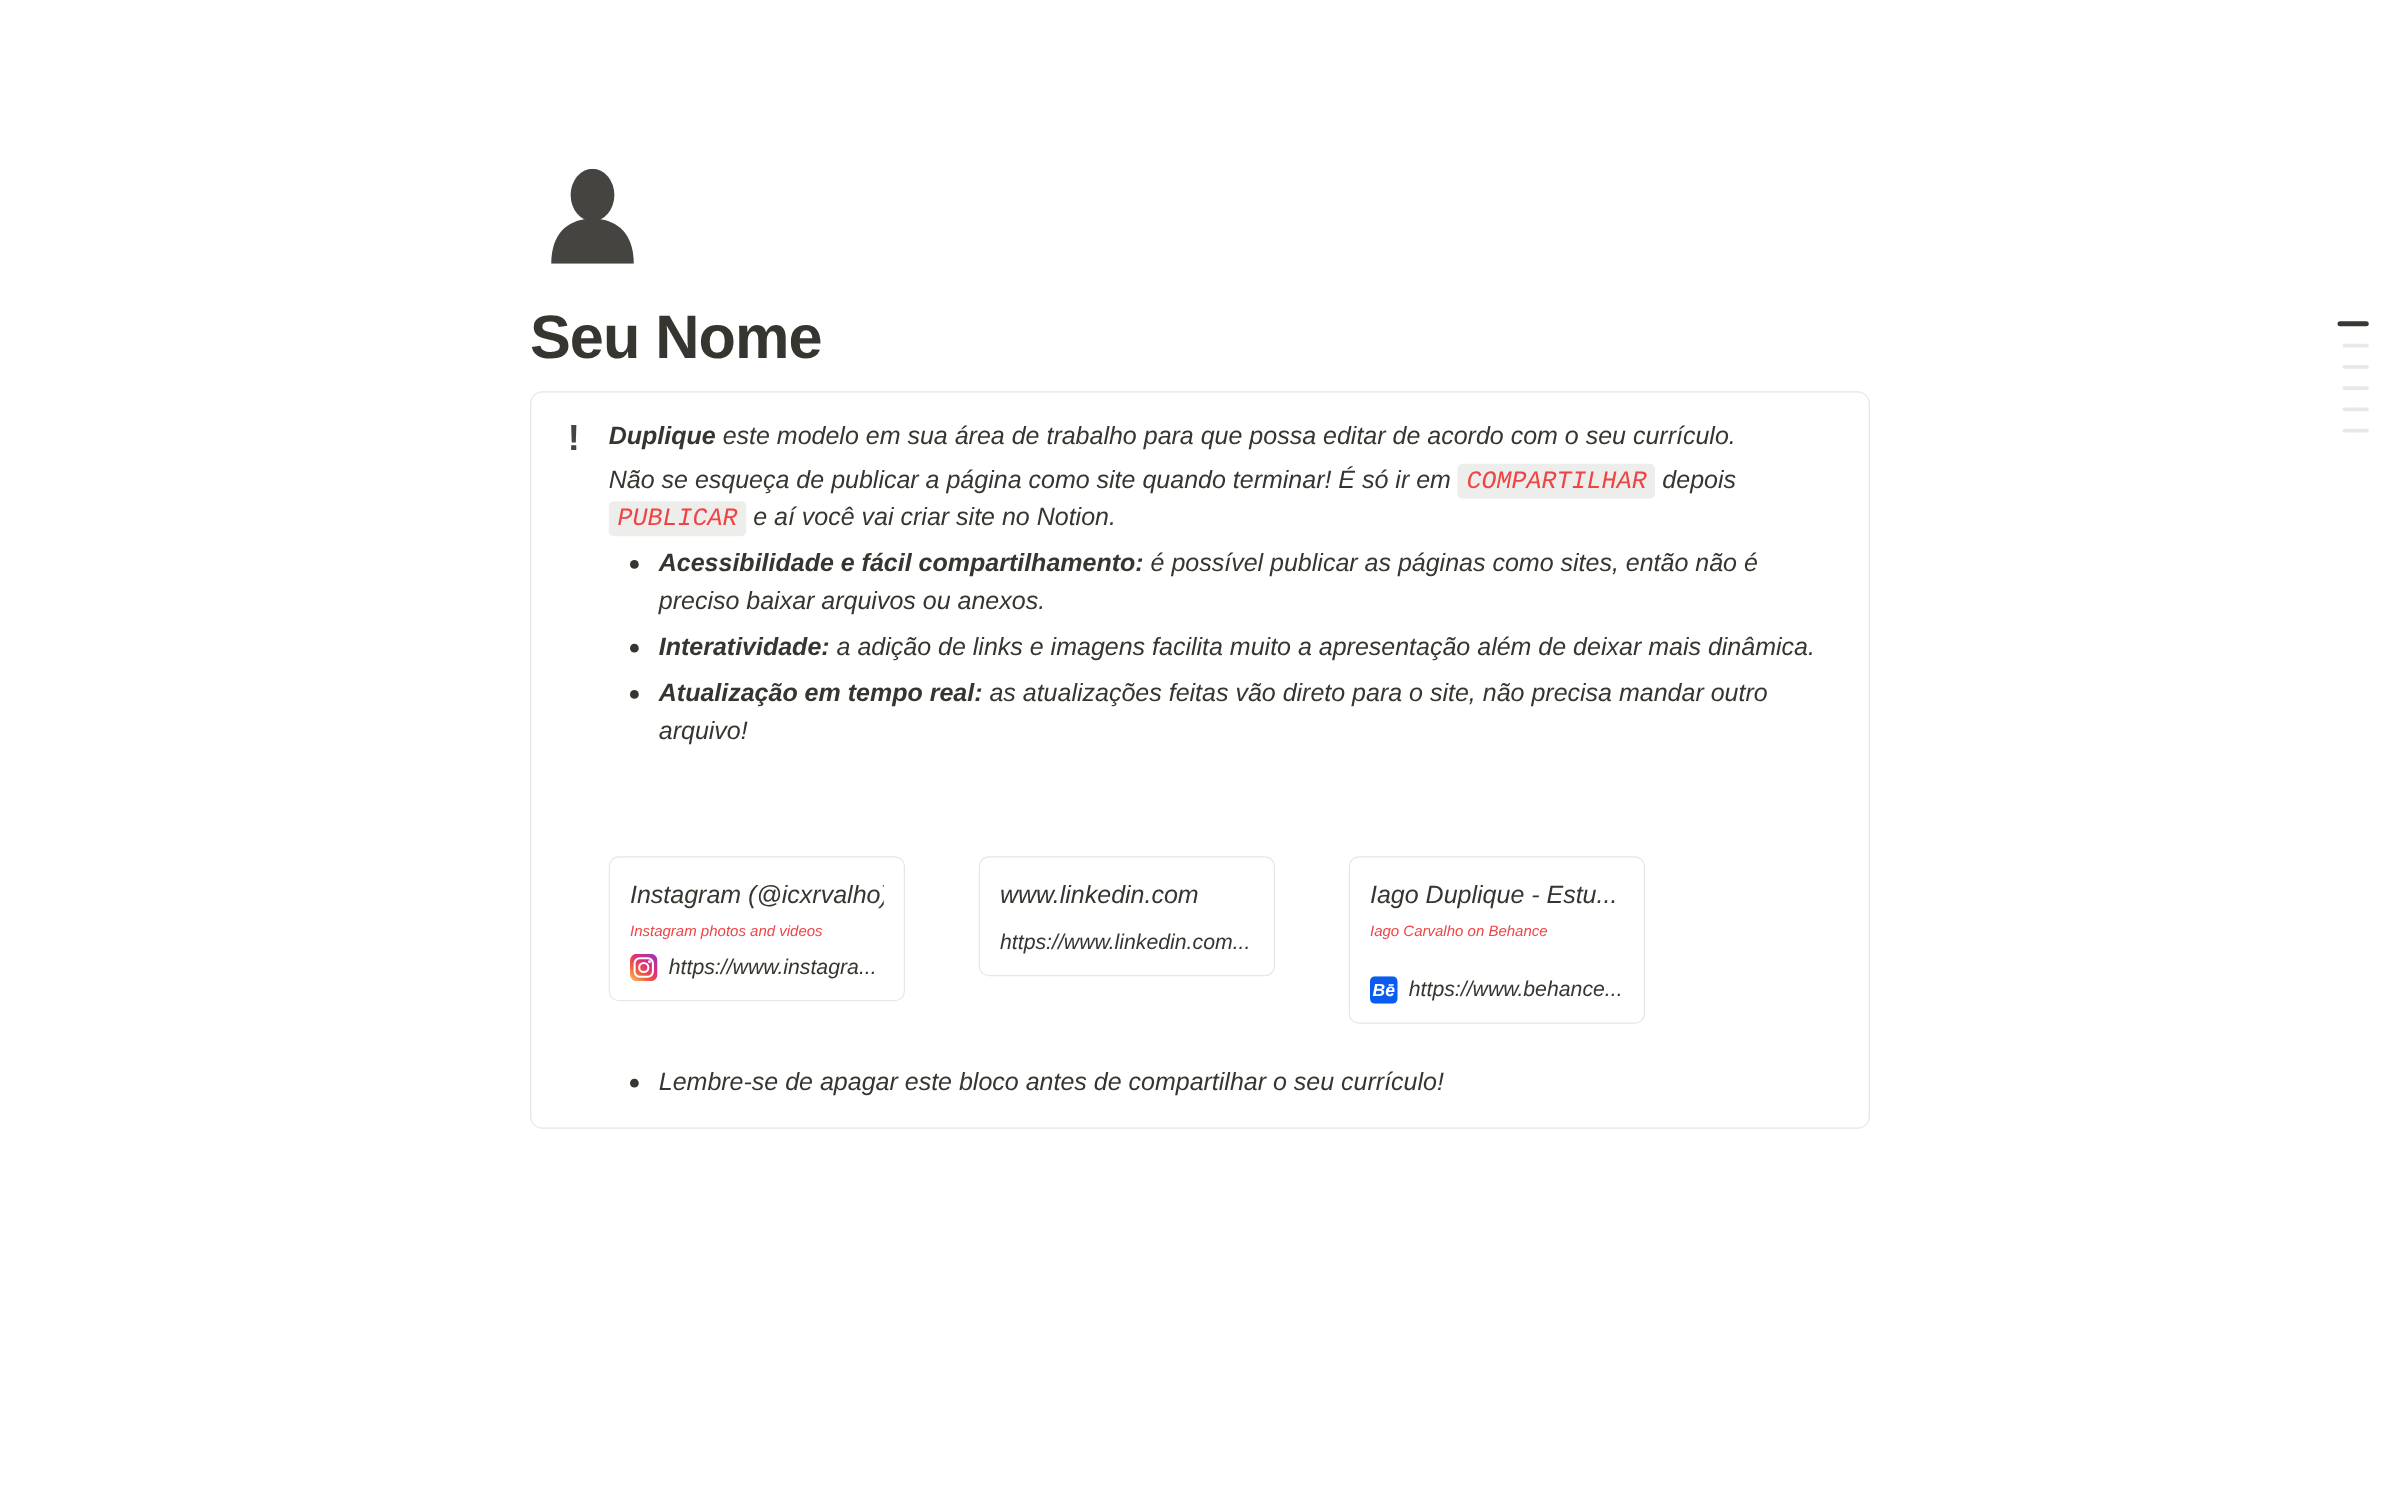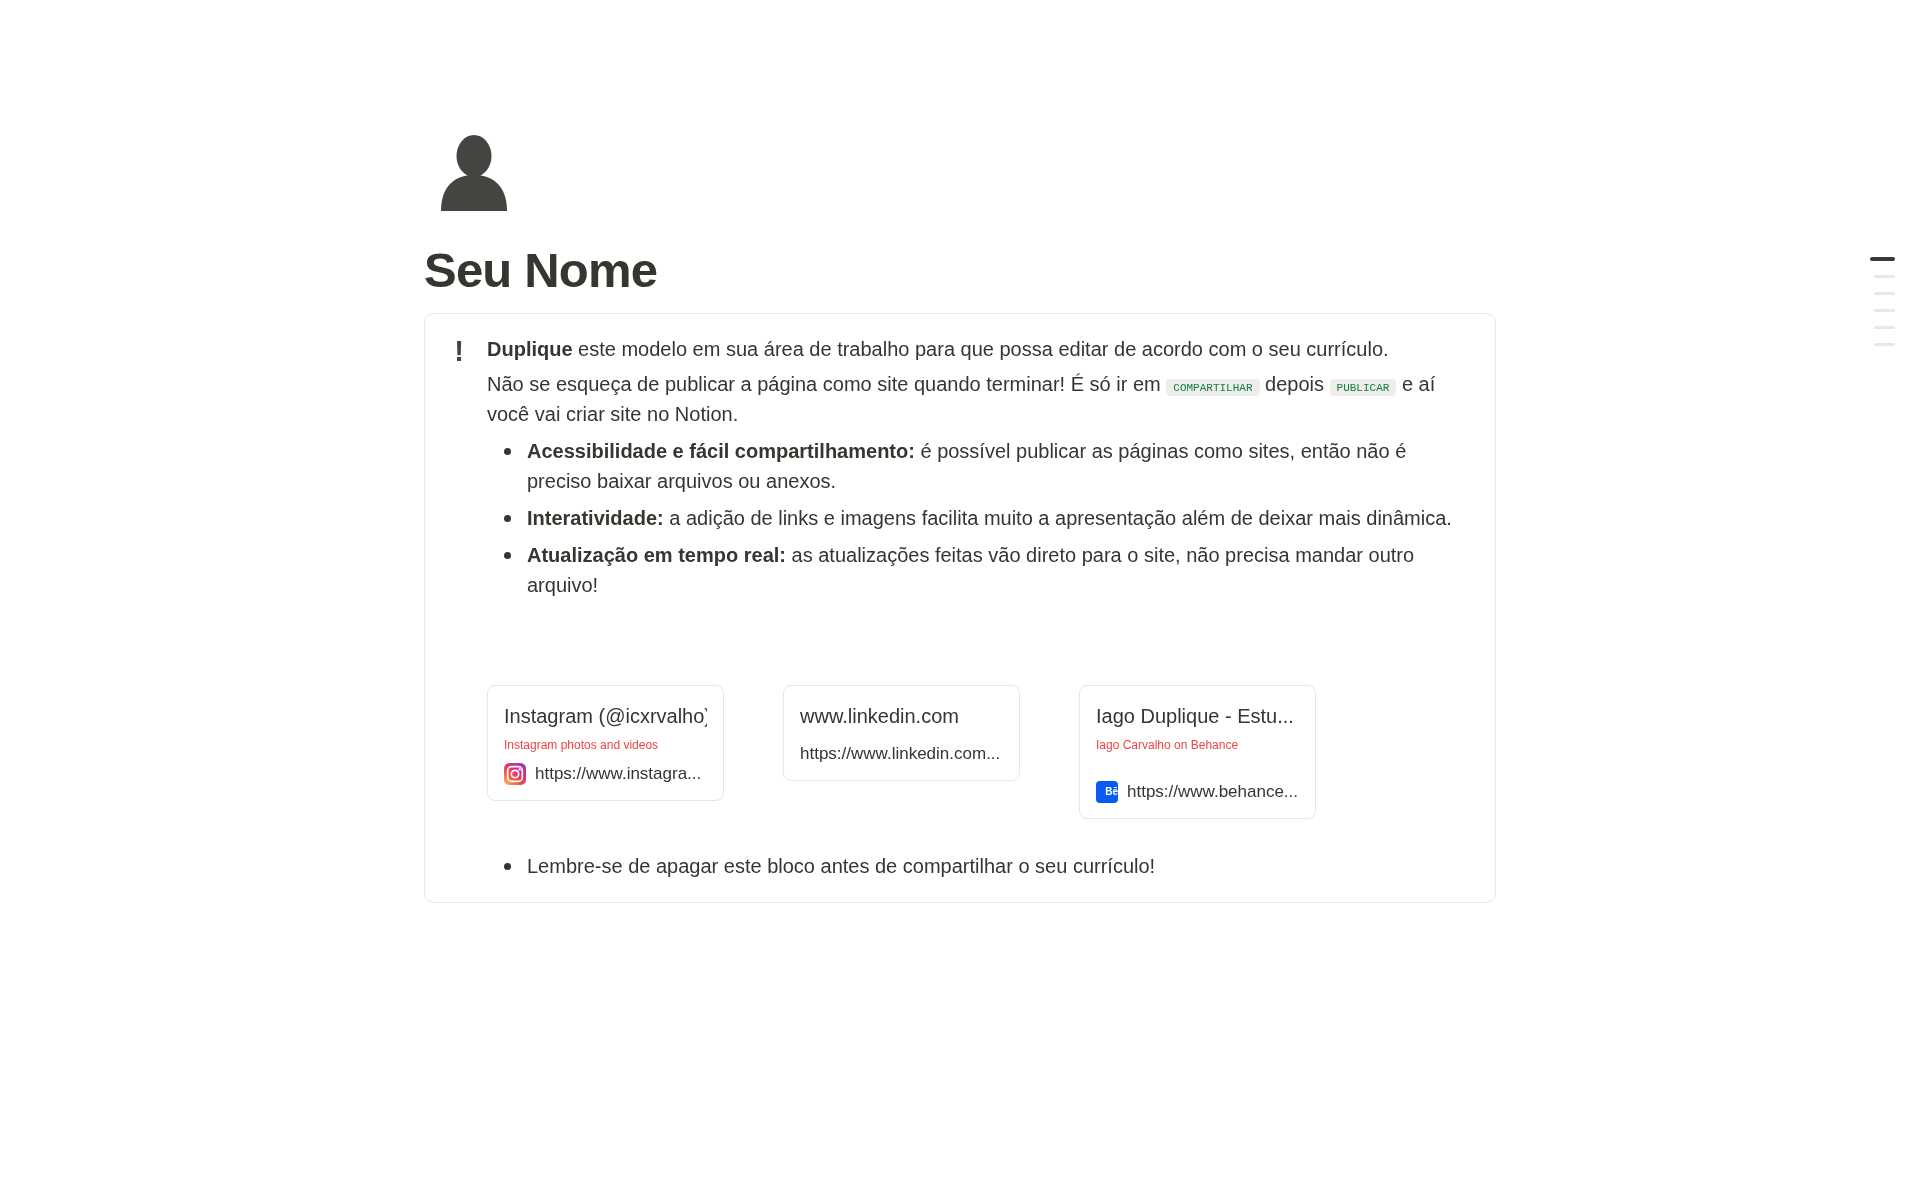--- a/index.html
+++ b/index.html
@@ -32,28 +32,28 @@
     border-radius:10px;
     padding:20px 30px 14px 26px;
     display:flex; align-items:flex-start;
   }
   .callout-icon {
     width:16px; flex:0 0 16px;
     font-size:29px; font-weight:700; line-height:34px;
     color:#454440; text-align:center;
     margin-right:20px; user-select:none;
   }
-  .callout-body { flex:1; font-size:20px; line-height:30px; color:#37352f; }
+  .callout-body { flex:1; font-size:20px; line-height:30px; color:#37352f;font-style:italic; }
   .callout-body b { font-weight:700; }
   .p1 { margin:0; }
   .p2 { margin:5px 0 0 0; }
   .badge {
     font-family:"Liberation Mono", monospace;
-    font-size:11px; line-height:20px;
-    color:#15803d;
+    font-size:20px; line-height:20px;
+    color:#ef4444;
     background:rgba(135,131,120,0.15);
     border-radius:4px;
     padding:3px 7px 2px;
     white-space:nowrap;
   }
   ul.bullets { list-style:none; margin:4px 0 0 0; padding:0; }
   ul.bullets li { position:relative; padding-left:40px; margin:7px 0; }
   ul.bullets li::before {
     content:""; position:absolute; left:17px; top:12px;
     width:7px; height:7px; border-radius:50%; background:#37352f;
@@ -79,22 +79,22 @@
   .card-footer {
     display:flex; align-items:center; gap:9px;
     margin-top:8px; font-size:17px; line-height:22px; color:#37352f;
     white-space:nowrap; overflow:hidden;
   }
   .card-footer.footer-spaced { margin-top:26px; }
   .card-footer.footer-plain  { margin-top:14px; }
   .behance-icon {
     width:22px; height:22px; flex:0 0 22px;
     background:#0a5cf0; border-radius:4px;
-    color:#fff; font-weight:700; font-size:10px; line-height:22px;
-    text-align:right;
+    color:#fff; font-weight:700; font-size:14px; line-height:22px;
+    text-align:center;
   }
   .ig-icon { width:22px; height:22px; flex:0 0 22px; }
 
   
   .sections { margin-top:18px; font-size:20px; }
   .section-heading { color:#37352f; line-height:26px; margin-bottom:16px; }
   .section-link {
     display:table; color:#8f8e8a; line-height:26px; margin-bottom:16px;
     text-decoration:underline;
     text-decoration-color:rgba(55,53,47,0.25);

